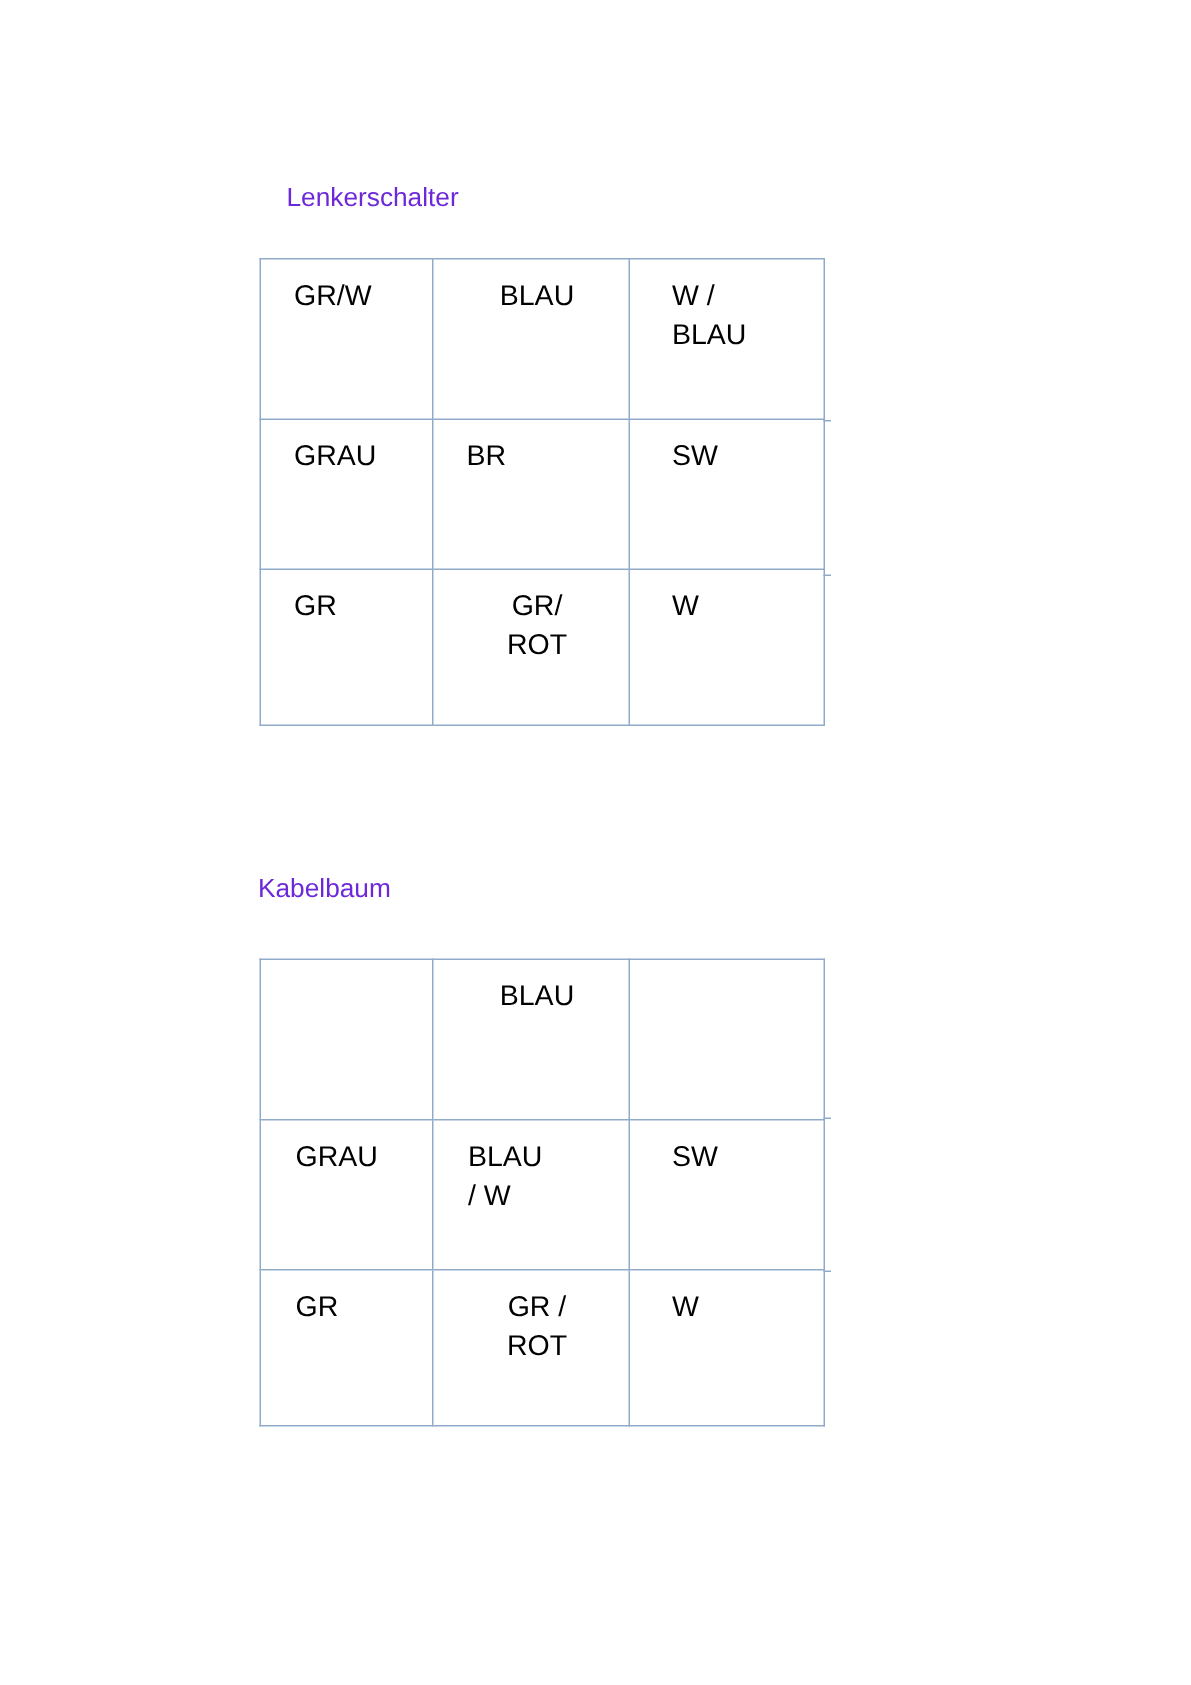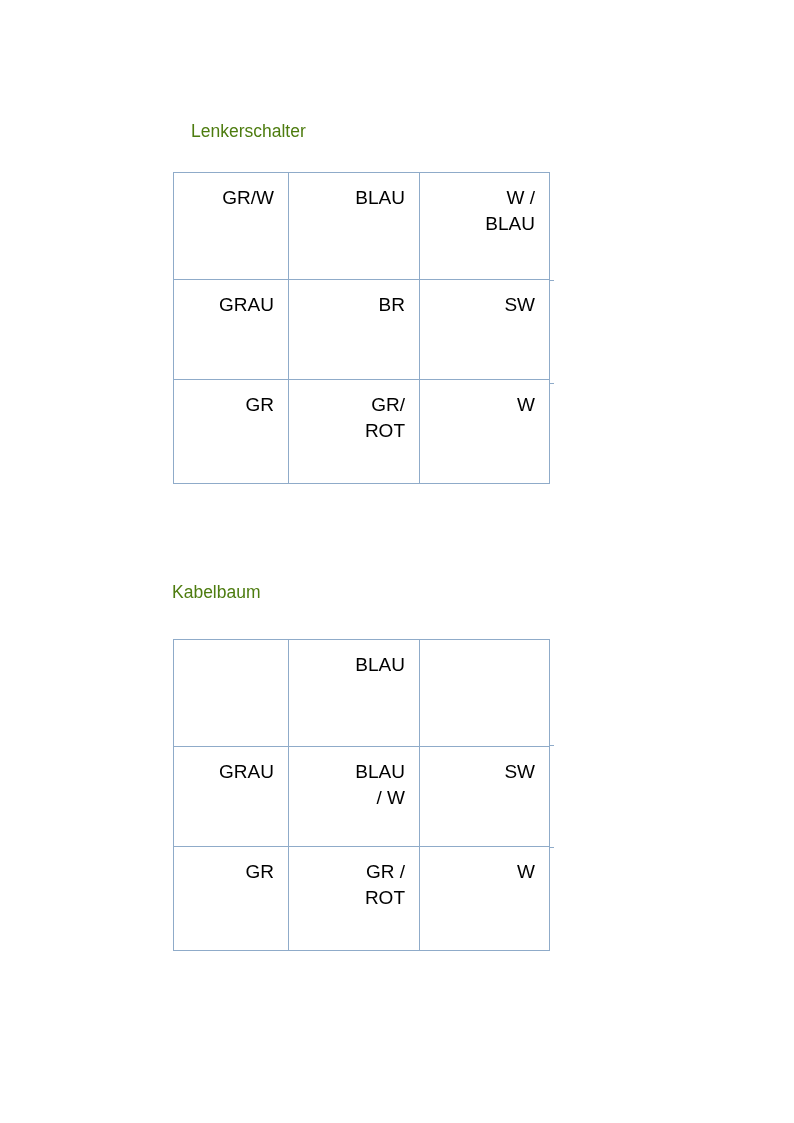--- a/index.html
+++ b/index.html
@@ -22,21 +22,21 @@
     width: 794px;
     height: 1123px;
     background: #ffffff;
   }
 
   
   .section-heading {
     position: absolute;
     font-size: 17.5px;
     line-height: 22px;
-    color: #4d7c0f;
+    color: #6d28d9;
     white-space: nowrap;
   }
   #heading-lenkerschalter { left: 191px; top: 120px; }
   #heading-kabelbaum      { left: 172px; top: 581px; }
 
   
   .wire-table {
     position: absolute;
     width: 376px;
     border-collapse: collapse;
@@ -63,21 +63,21 @@
   .wire-table tr:first-child td { height: 107px; }
   .wire-table tr:last-child  td { height: 104px; }
 
   .wire-table td.col-left     { text-align: left; }
   .wire-table td.col-center   { text-align: center; }
   .wire-table td.col-pad-left { padding-left: 28px; text-align: left; }
 
   
   #table-kabelbaum td.col-left { padding-left: 23px; }
 
-  .cell-text { white-space: pre-line; display: block; text-align: right; }
+  .cell-text { white-space: pre-line; display: block; }
 
   
   .rule-overhang {
     position: absolute;
     width: 5px;
     height: 1px;
     background: #8fabc9;
   }
 </style>
 </head>

